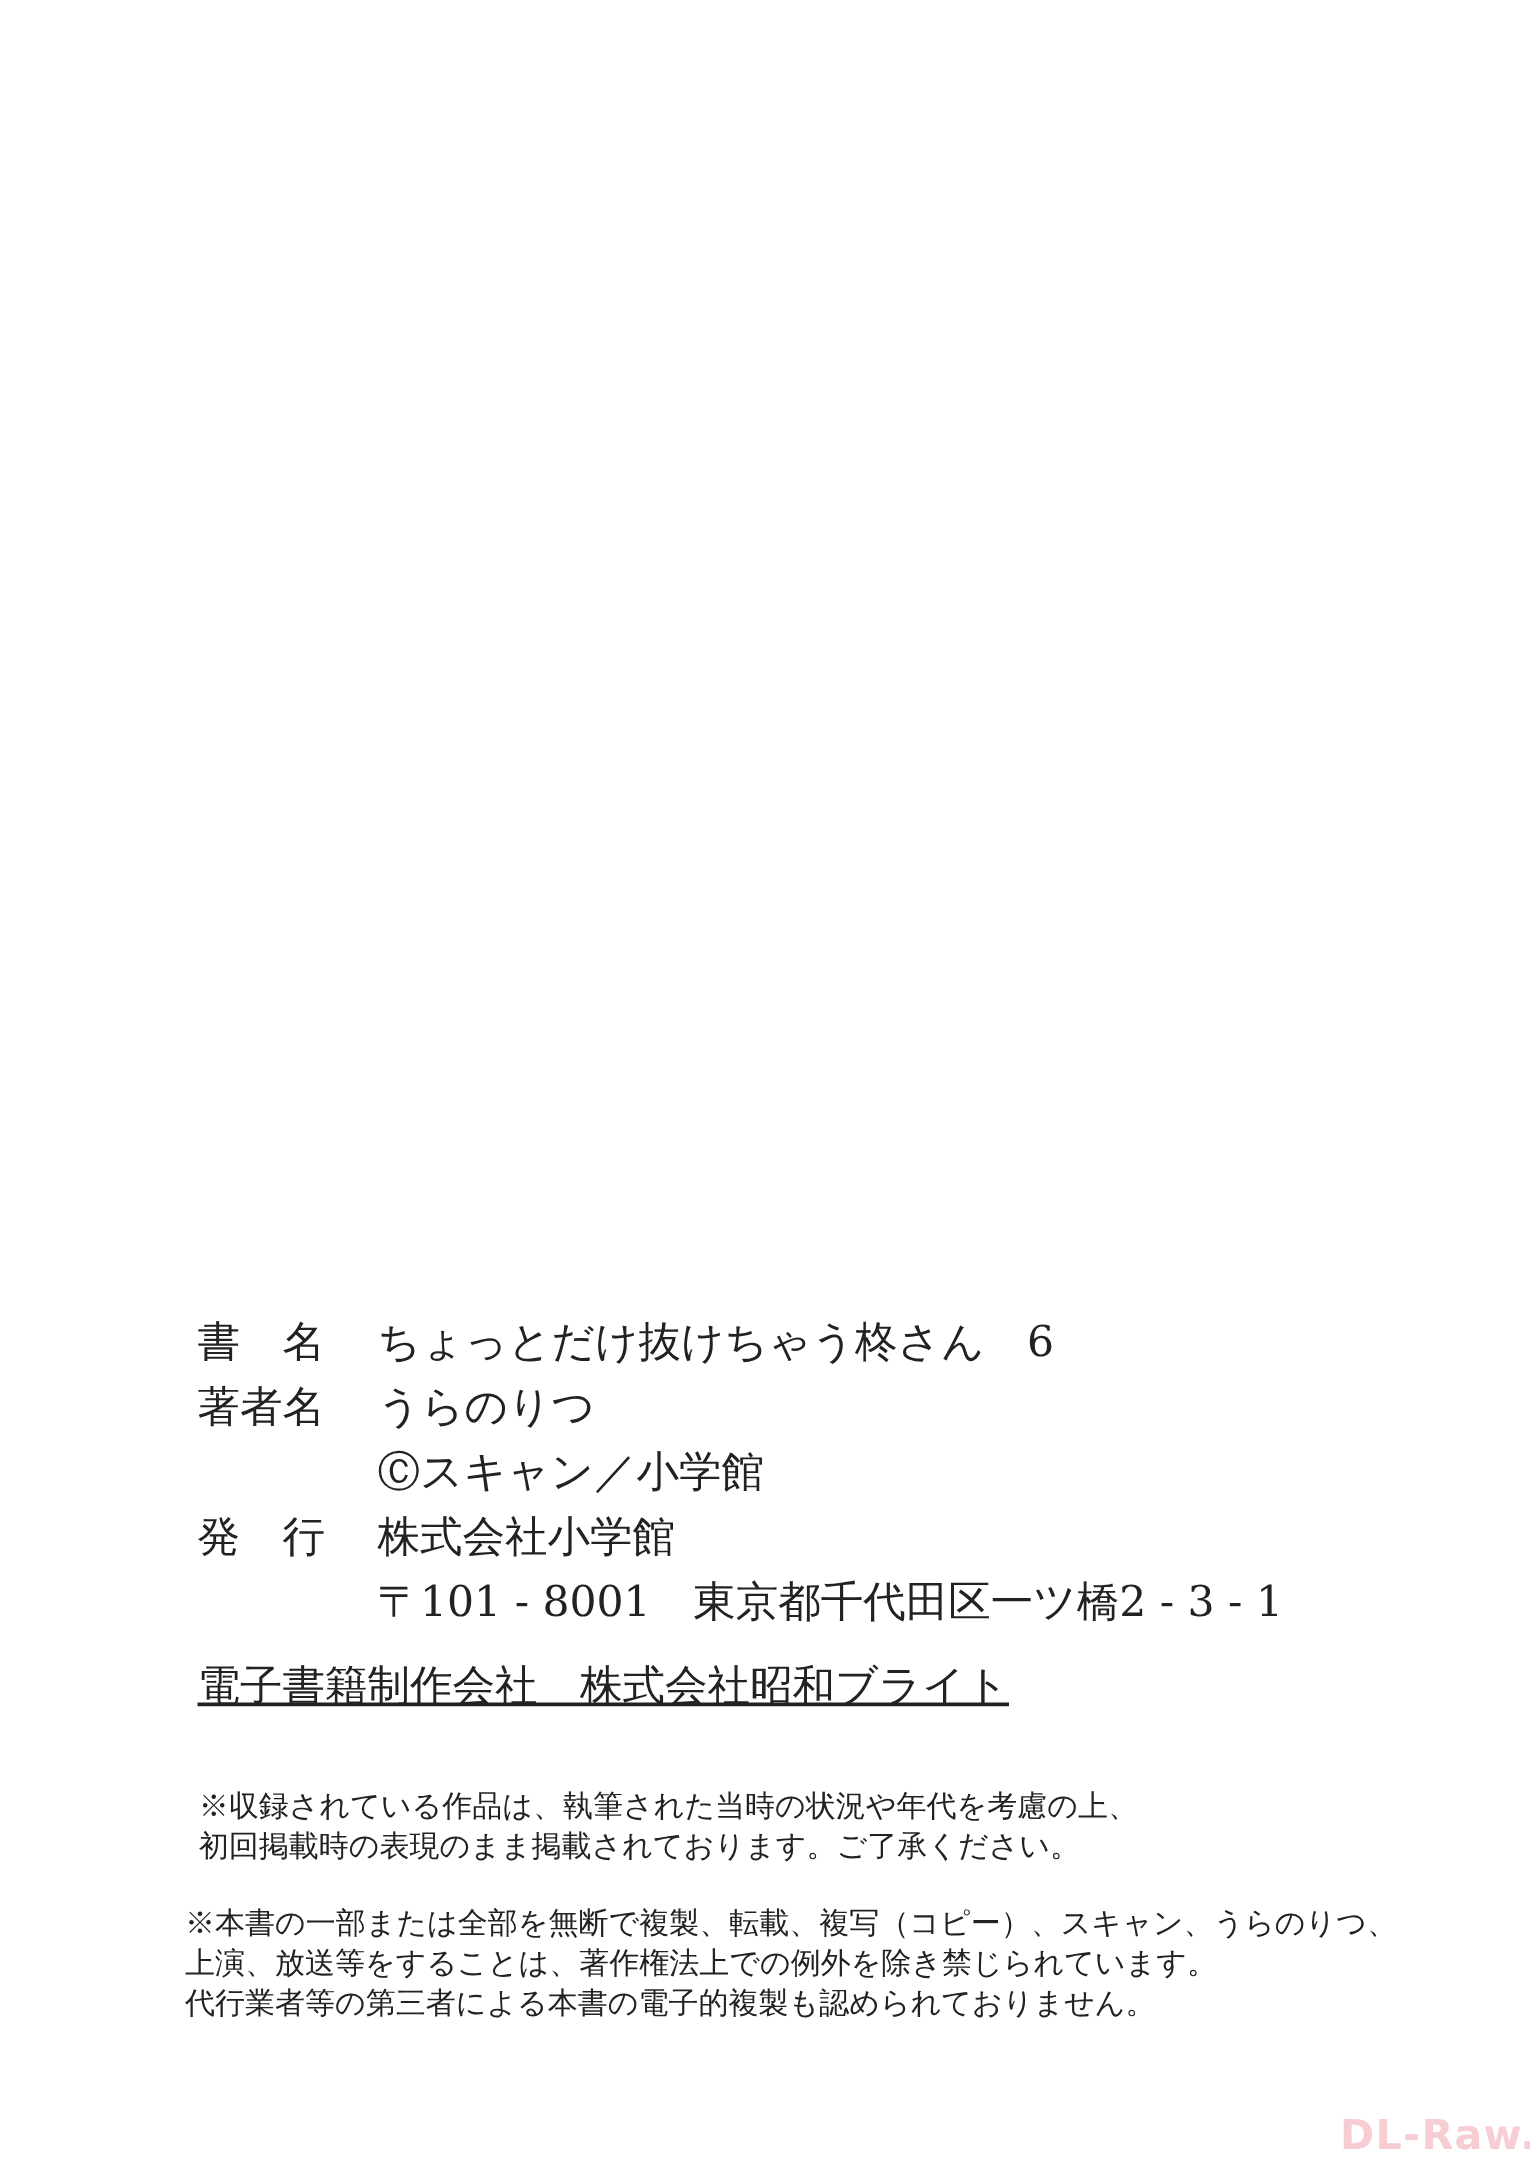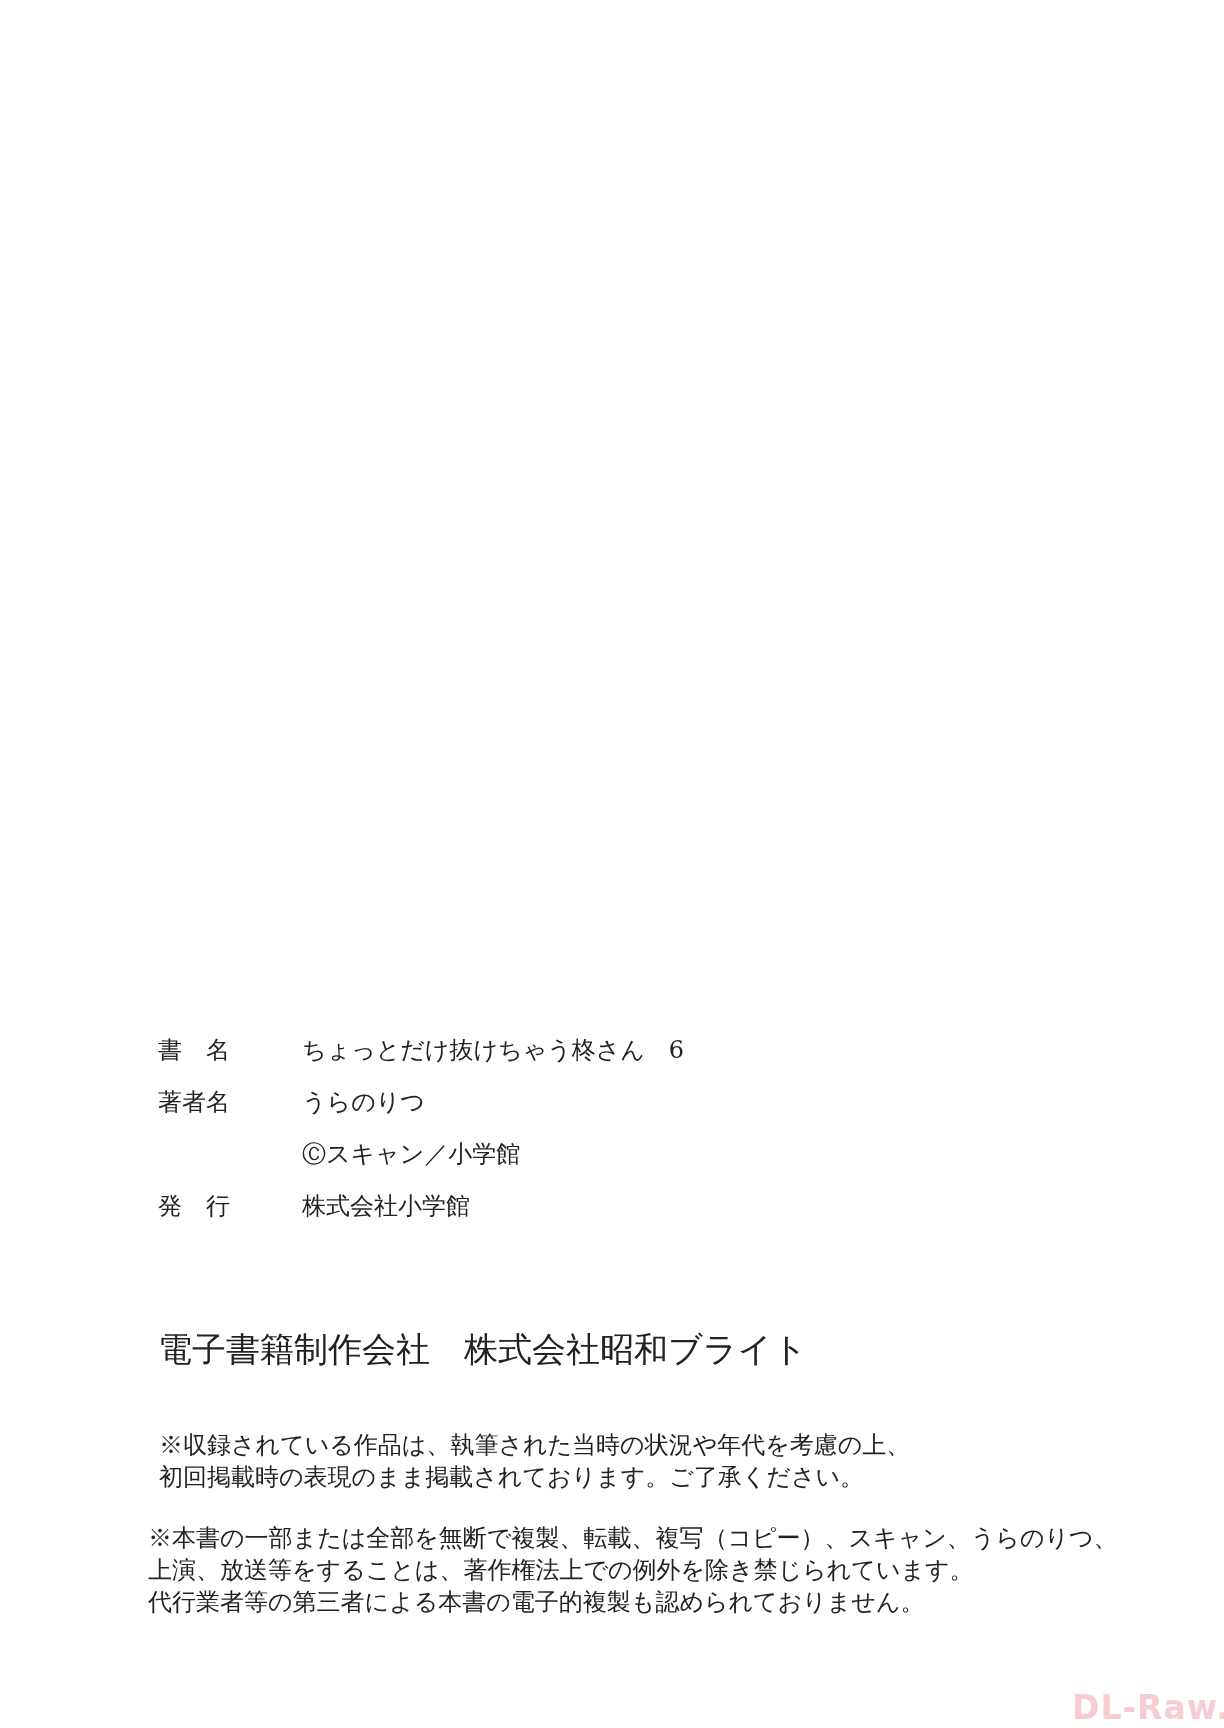--- a/index.html
+++ b/index.html
@@ -13,41 +13,42 @@
     height: 1728px;
     background: #ffffff;
     overflow: hidden;
     font-family: "DejaVu Serif", "Liberation Serif", serif;
     color: #222222;
   }
   
   .colophon {
     position: absolute;
     left: 158px;
-    top: 1024px;
-    font-size: 24px;
+    top: 1048px;
+    font-size: 34px;
     line-height: 52px;
     white-space: nowrap;
   }
   .colophon-row { display: flex; }
   .colophon-label {
     display: inline-block;
     width: 102px;
     margin-right: 42px;
     flex: 0 0 auto;
   }
   .colophon-value { display: inline-block; text-align: right; }
   
   .producer-line {
     position: absolute;
     left: 158px;
     top: 1326px;
     font-size: 34px;
     line-height: 46px;
     white-space: nowrap;
+    text-decoration: underline;
   }
   
   .notice {
     position: absolute;
     left: 148px;
     font-size: 24px;
     line-height: 32px;
     white-space: nowrap;
   }
   .notice-1 { top: 1429px; margin-left: 11px; }
@@ -80,20 +81,24 @@
       <span class="colophon-value">うらのりつ</span>
     </div>
     <div class="colophon-row">
       <span class="colophon-label"></span>
       <span class="colophon-value">Ⓒスキャン／小学館</span>
     </div>
     <div class="colophon-row">
       <span class="colophon-label">発　行</span>
       <span class="colophon-value">株式会社小学館</span>
     </div>
+    <div class="colophon-row">
+      <span class="colophon-label"></span>
+      <span class="colophon-value">〒101 - 8001　東京都千代田区一ツ橋2 - 3 - 1</span>
+    </div>
   </div>
 
   <div class="producer-line">電子書籍制作会社　株式会社昭和ブライト</div>
 
   <div class="notice notice-1">
     <div>※収録されている作品は、執筆された当時の状況や年代を考慮の上、</div>
     <div>初回掲載時の表現のまま掲載されております。ご了承ください。</div>
   </div>
 
   <div class="notice notice-2">

